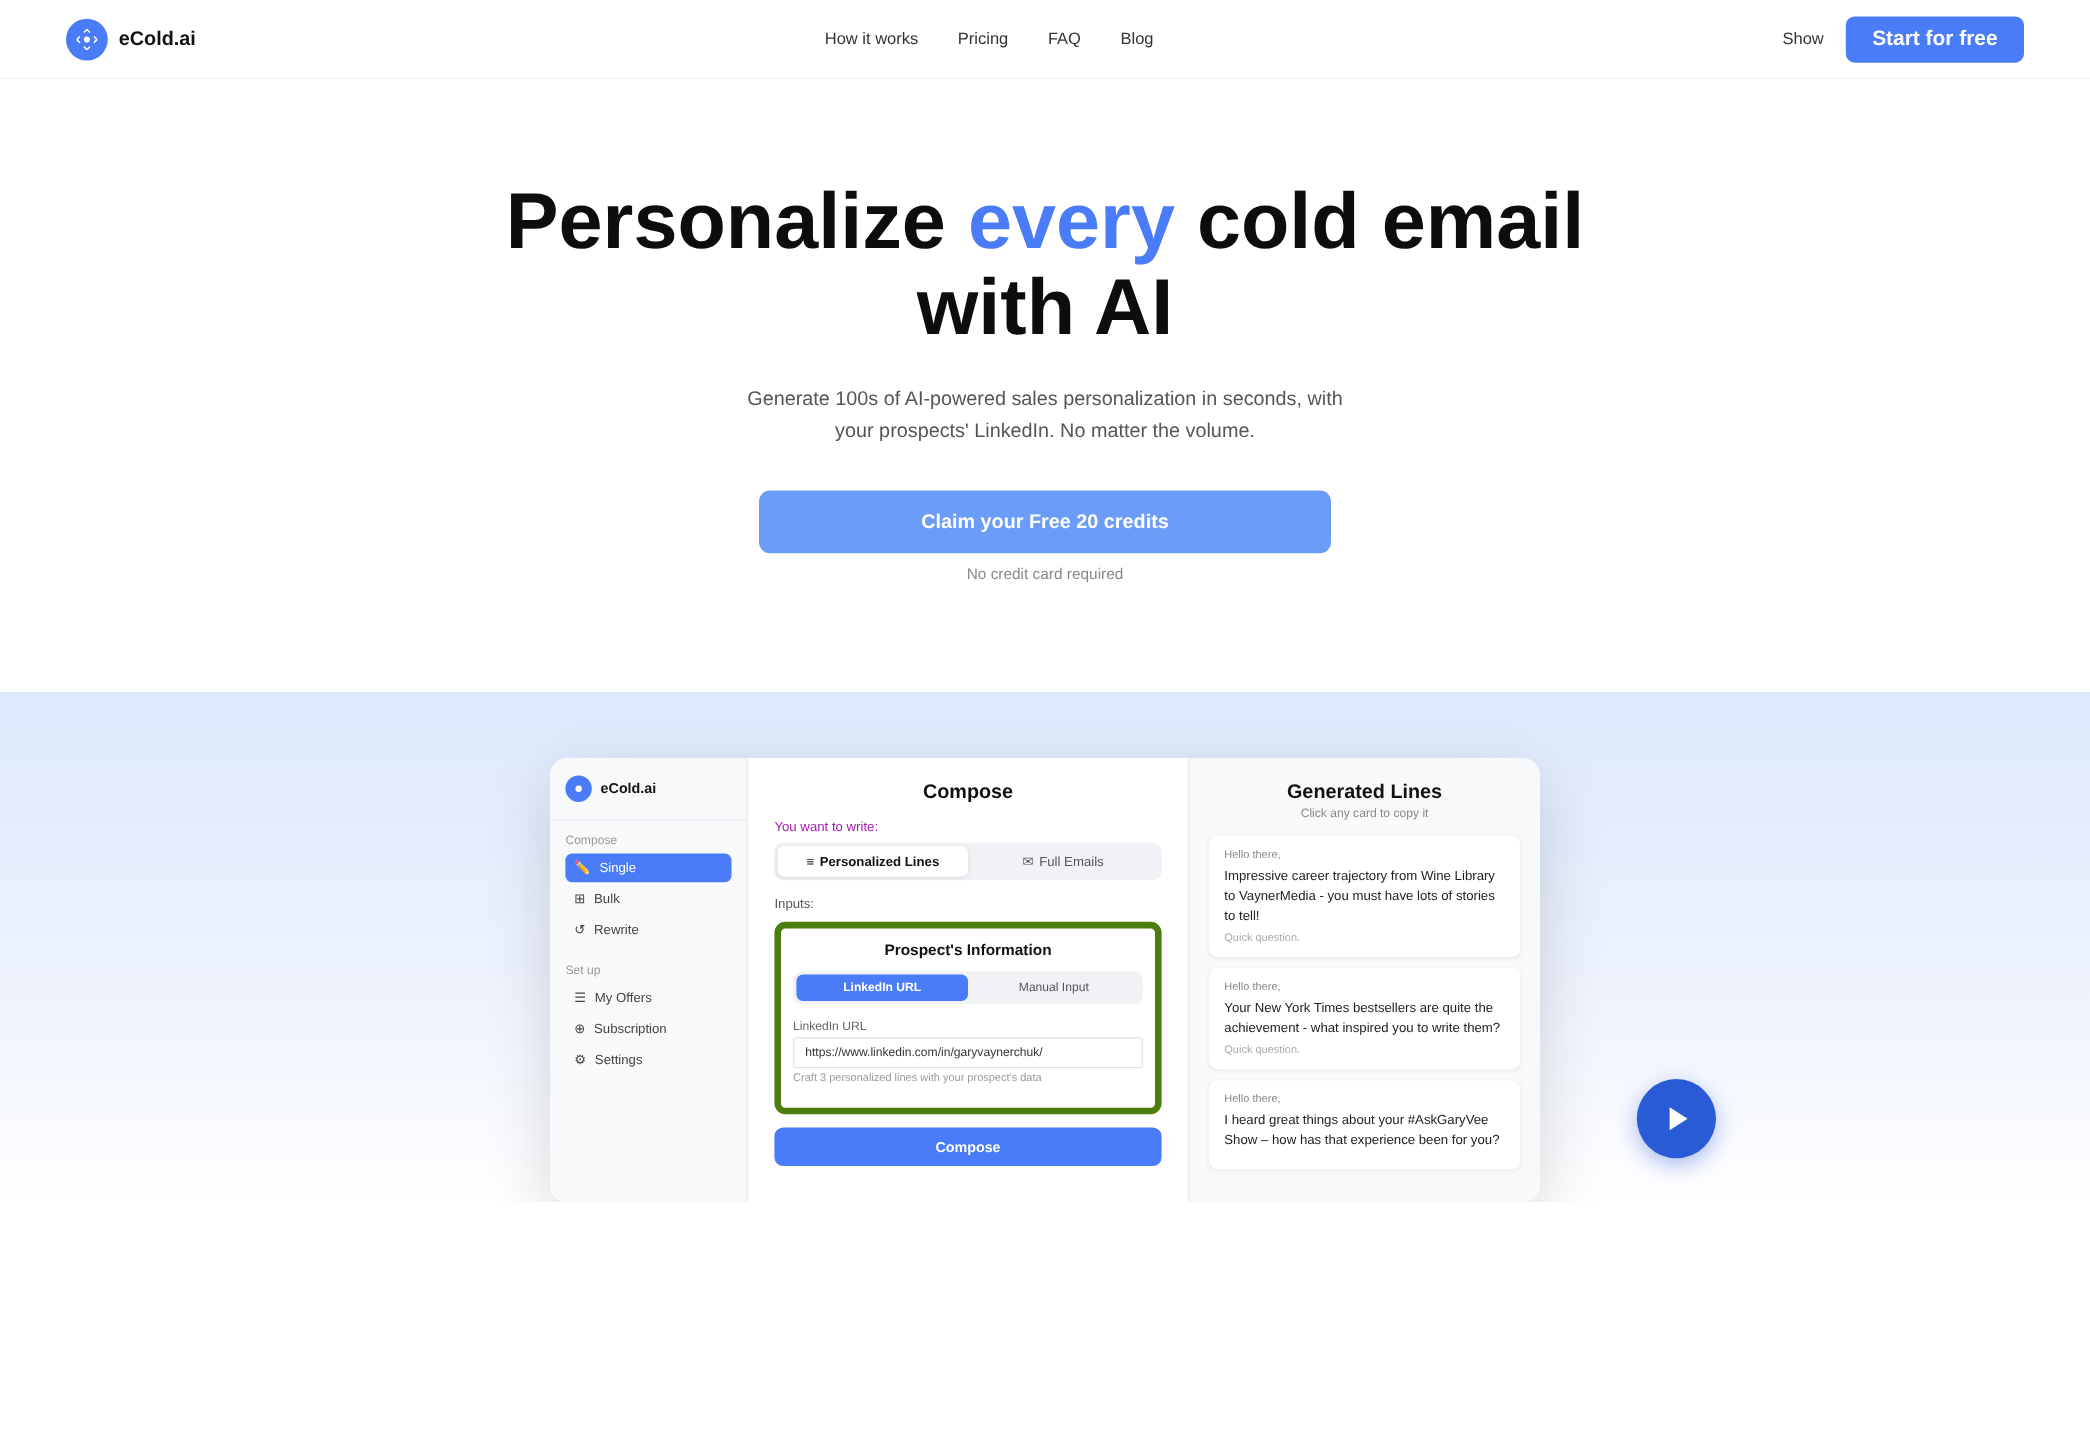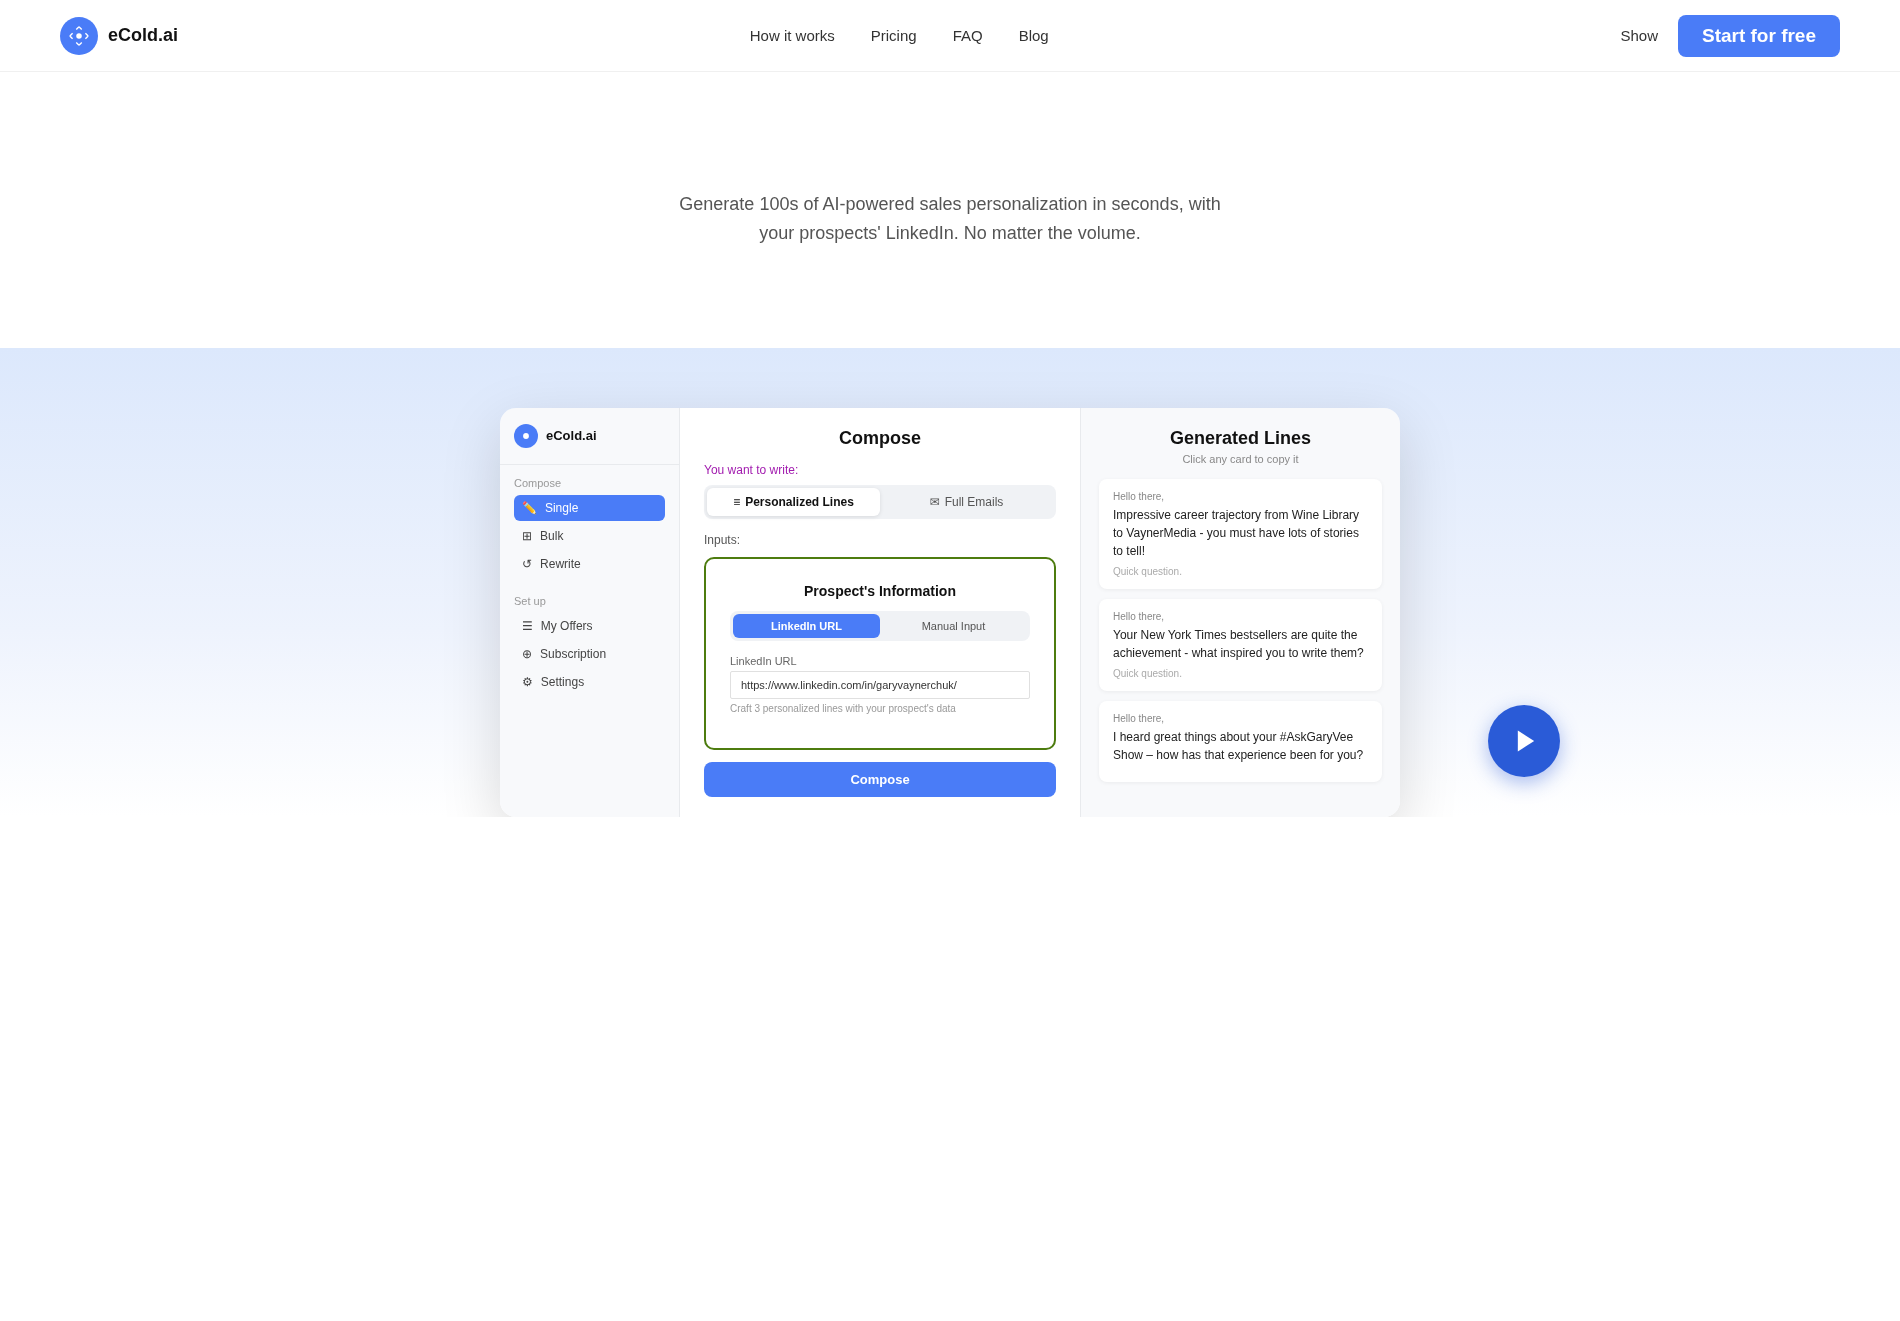--- a/index.html
+++ b/index.html
@@ -87,21 +87,21 @@
     .compose-title { font-size: 18px; font-weight: 700; text-align: center; margin-bottom: 14px; }
     .compose-label { font-size: 12px; color: #a21caf; margin-bottom: 8px; }
     .tab-group { display: flex; gap: 0; margin-bottom: 14px; background: #f0f2f5; border-radius: 8px; padding: 3px; }
     .tab-btn {
       flex: 1; padding: 7px 10px; border: none; background: none; cursor: pointer;
       font-size: 12px; color: #555; border-radius: 6px; display: flex; align-items: center; justify-content: center; gap: 5px;
     }
     .tab-btn.active { background: white; color: #111; font-weight: 600; box-shadow: 0 1px 4px rgba(0,0,0,0.1); }
     .compose-inputs-label { font-size: 12px; color: #555; margin-bottom: 10px; }
     .prospect-box {
-      border: 2px solid #4d7c0f; border-radius: 10px; padding: 24px; margin-bottom: 12px;
+      border: 6px solid #4d7c0f; border-radius: 10px; padding: 11px; margin-bottom: 12px;
     }
     .prospect-title { font-size: 14px; font-weight: 700; text-align: center; margin-bottom: 12px; }
     .tab-group-sm { display: flex; gap: 0; margin-bottom: 14px; background: #f0f2f5; border-radius: 8px; padding: 3px; }
     .tab-btn-sm {
       flex: 1; padding: 6px 8px; border: none; background: none; cursor: pointer;
       font-size: 11px; color: #555; border-radius: 6px;
     }
     .tab-btn-sm.active { background: #4a7cf7; color: white; font-weight: 600; }
     .input-label { font-size: 11px; color: #666; margin-bottom: 4px; }
     .input-field {
@@ -157,21 +157,28 @@
     <a href="#">FAQ</a>
     <a href="#">Blog</a>
   </div>
   <div class="nav-right">
     <button class="btn-login">Show</button>
     <button class="btn-start">Start for free</button>
   </div>
 </nav>
 
 <section class="hero">
+  <h1>
+    <span>Personalize </span><span class="accent">every</span><span> cold email</span><br><span>with AI</span>
+  </h1>
   <p class="subtitle">Generate 100s of AI-powered sales personalization in seconds, with your prospects' LinkedIn. No matter the volume.</p>
+  <div class="hero-cta">
+    <button class="btn-cta">Claim your Free 20 credits</button>
+    <p class="no-cc">No credit card required</p>
+  </div>
 </section>
 
 <div class="demo-wrapper">
   <div class="demo-container">
 
     <div class="demo-sidebar">
       <div class="sidebar-header">
         <div class="sidebar-logo-icon">
           <svg viewBox="0 0 24 24">
             <circle cx="12" cy="12" r="5" fill="white"></circle>

